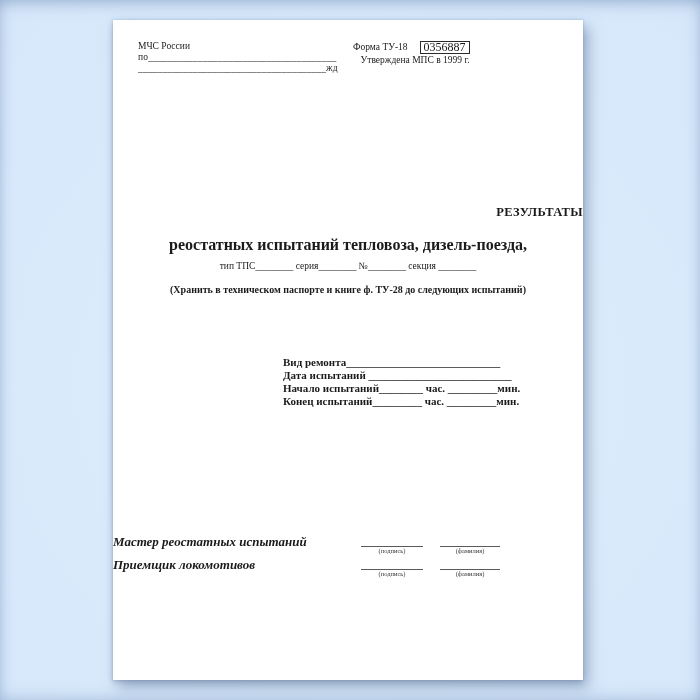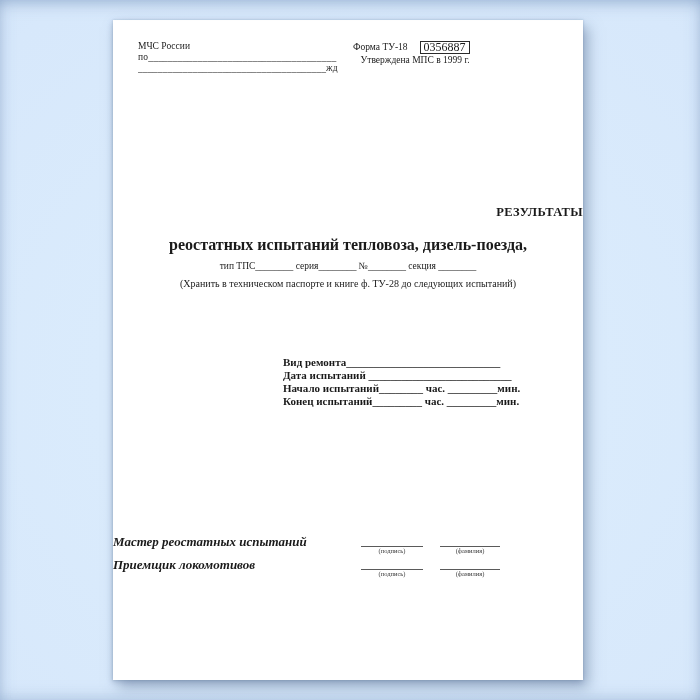--- a/index.html
+++ b/index.html
@@ -84,23 +84,23 @@
     font-size: 16px;
     line-height: 16px;
   }
   .doc-subtitle.first { margin-top: 18px; }
   .type-line {
     font-size: 9.5px;
     margin-top: 8px;
     white-space: nowrap;
   }
   .note {
-    font-weight: normal;
+    font-weight: bold;
     font-size: 10px;
-    margin-top: 7px;
+    margin-top: 13px;
   }
 
   
   .fields {
     position: absolute;
     top: 336px;
     left: 170px;
     font-weight: bold;
     font-size: 11px;
     line-height: 13px;

